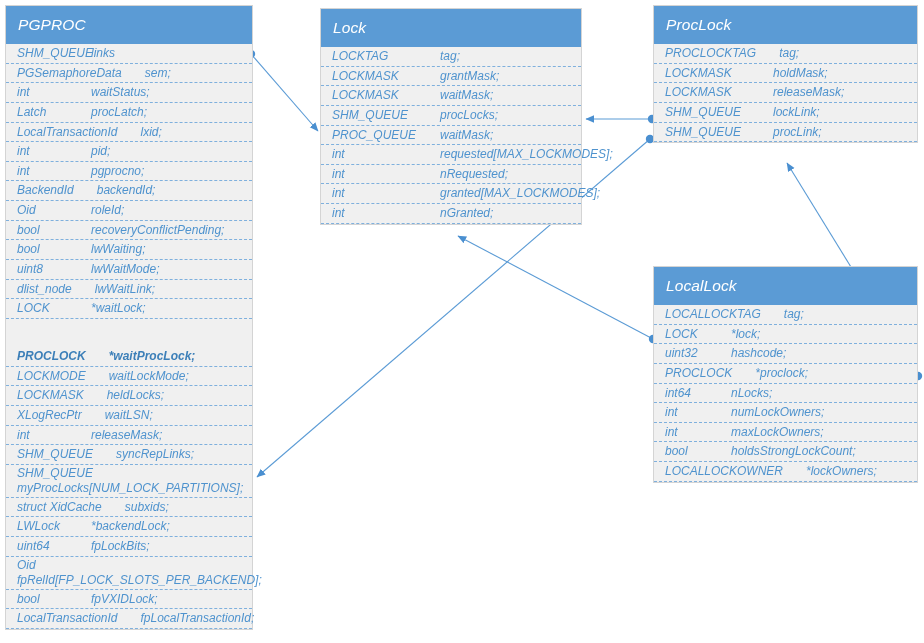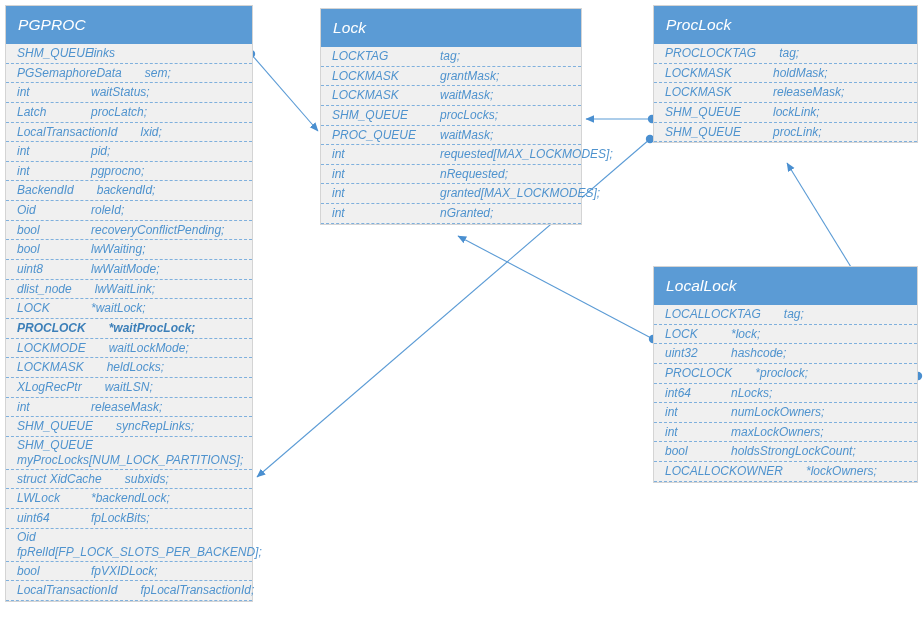--- a/index.html
+++ b/index.html
@@ -60,21 +60,21 @@
   .uml-row .n {
     display: inline-block;
   }
   .uml-row.wide-row {
     height: 33px;
     line-height: 15px;
     padding-top: 1px;
   }
   .uml-row.wide-row .t { display: block; }
   .uml-row.wide-row .n { display: block; }
-  .uml-row.bold { font-weight: bold; color: #3c7fb8; }
+  .uml-row.bold { font-weight: bold; color: #3c7fb8; margin-top: 28px; }
   .uml-row:last-child { border-bottom: 1px dashed #7fb0dd; }
 
   
   .cls-pgproc .t { width: 74px; }
   .cls-lock   .t { width: 108px; }
   .cls-proclock .t { width: 108px; }
   .cls-locallock .t { width: 66px; }
 
   .uml-row.nogap .t { width: auto !important; padding-right: 23px; }
 

